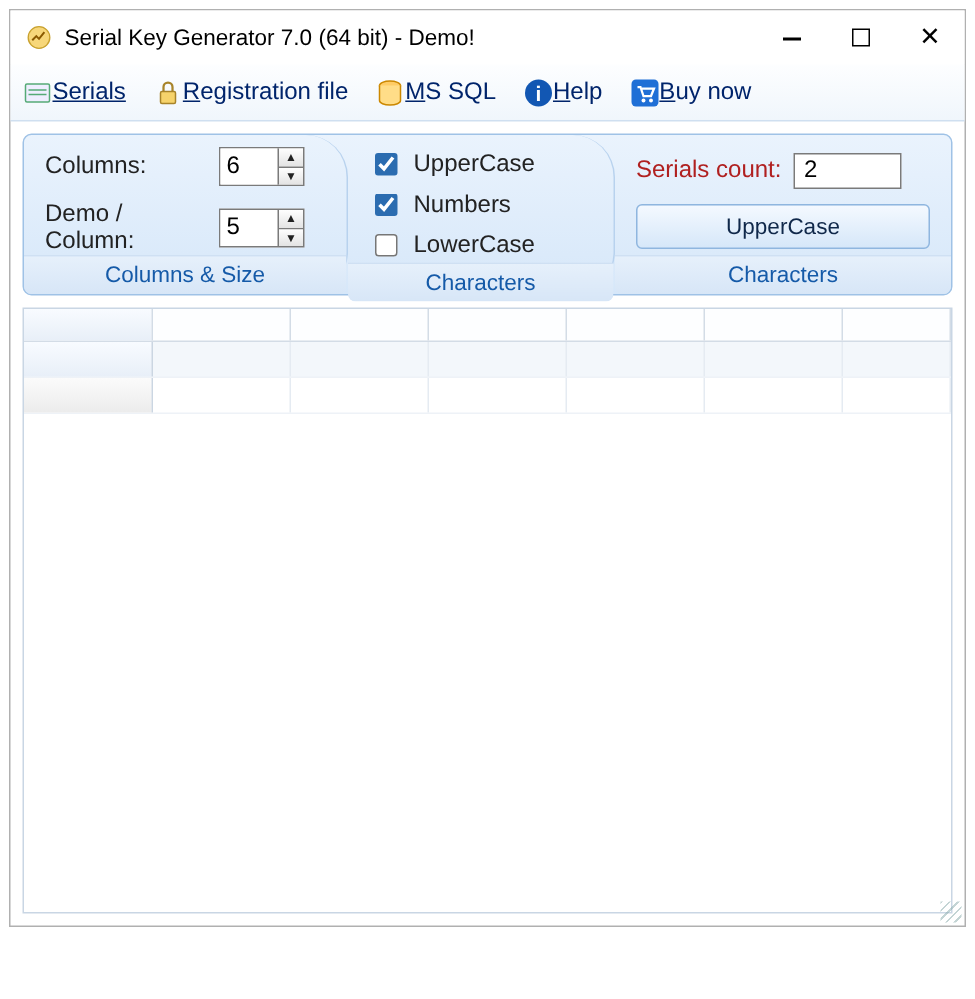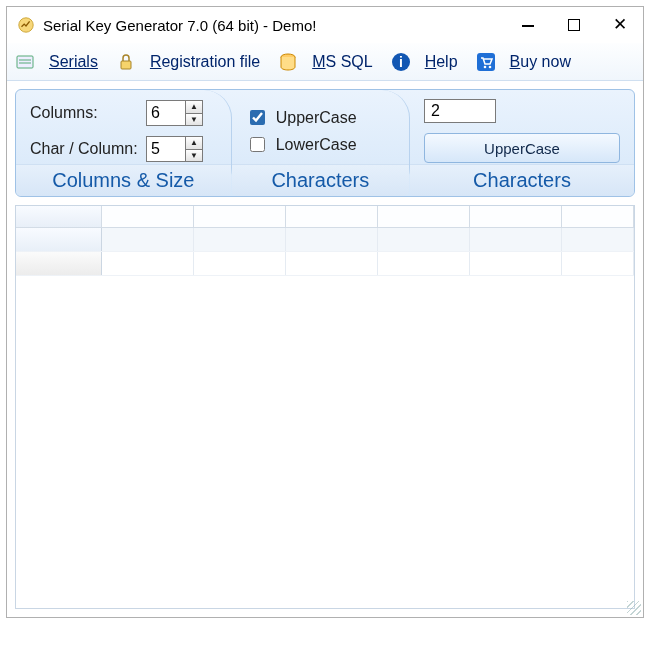--- a/index.html
+++ b/index.html
@@ -28,41 +28,41 @@
   .min-glyph { width:12px; height:2px; background:#000; margin-top:2px;}
   .max-glyph { width:12px; height:12px; border:1.5px solid #000;}
   .close-glyph { font-size:17px; line-height:0; }
   .menubar {
     height: 38px; display: flex; align-items: center;
     padding: 0 8px; gap: 18px;
     border-bottom: 1px solid #cfdff0;
     background: linear-gradient(#fdfeff,#f0f6fc);
     font-size: 16px; color: #00246b;
   }
-  .menu-item { display: flex; align-items: center; gap: 14px; cursor:pointer; }
+  .menu-item { display: flex; align-items: center; gap: 0; cursor:pointer; }
   .menu-item .ul { text-decoration: underline; }
   .icon-box { width:20px; height:20px; display:flex; align-items:center; justify-content:center; }
   .ribbon {
     display: flex; margin: 8px; gap: 0;
     border: 1px solid #9fc2e6; border-radius: 6px;
     background: linear-gradient(#eaf3fd,#d6e7f9);
     padding: 0;
     height: 108px;
   }
   .group {
     flex: 1; border-right: 1px solid #b8d2ee;
     display:flex; flex-direction:column;
     padding: 8px 14px 0 14px;
     position: relative;
     border-radius: 28px;
   }
   .group:last-child { border-right: none; }
   .group-body { flex:1; display:flex; flex-direction:column; justify-content:center; gap:10px; }
   .group-title {
-    text-align:center; color:#155aa8; font-size:20px;
+    text-align:center; color:#155aa8; font-size:15px;
     padding: 4px 0 4px 0;
     border-top: 1px solid #cfe0f3;
     margin: 0 -14px;
     background: linear-gradient(#e6f0fb,#d7e6f7);
     border-bottom-left-radius:5px; border-bottom-right-radius:5px;
   }
   .row { display:flex; align-items:center; gap:8px; font-size:16px; color:#222; }
   .spinner {
     display:flex; align-items:stretch; border:1px solid #7a7a7a; background:#fff; height:26px;
   }
@@ -192,50 +192,55 @@
           <span style="width:108px">Columns:</span>
           <div class="spinner">
             <input value="6" style="">
             <div class="spin-btns">
               <div>▲</div>
               <div>▼</div>
             </div>
           </div>
         </div>
         <div class="row">
-          <span style="width:108px">Char / Column:</span>
+          <span style="width:108px">Demo / Column:</span>
           <div class="spinner">
             <input value="5" style="">
             <div class="spin-btns">
               <div>▲</div>
               <div>▼</div>
             </div>
           </div>
         </div>
       </div>
       <div class="group-title">Columns &amp; Size</div>
     </div>
 
     <div class="group" style="flex:0.8">
       <div class="group-body" style="gap:4px">
         <label class="check-row">
           <input type="checkbox" class="chk" checked="" style="">
           <span>UpperCase</span>
         </label>
         <label class="check-row">
+          <input type="checkbox" class="chk" checked="" style="">
+          <span>Numbers</span>
+        </label>
+        <label class="check-row">
           <input type="checkbox" class="chk" style="">
           <span>LowerCase</span>
         </label>
       </div>
       <div class="group-title">Characters</div>
     </div>
 
     <div class="group" style="flex:1.05">
       <div class="group-body" style="gap:10px">
         <div class="row">
+          <span class="serials-label">Serials count:</span>
           <input class="countbox" value="2" style="">
         </div>
         <button class="gen-btn">UpperCase</button>
       </div>
       <div class="group-title">Characters</div>
     </div>
 
   </div>
 
   <div class="grid-area">

